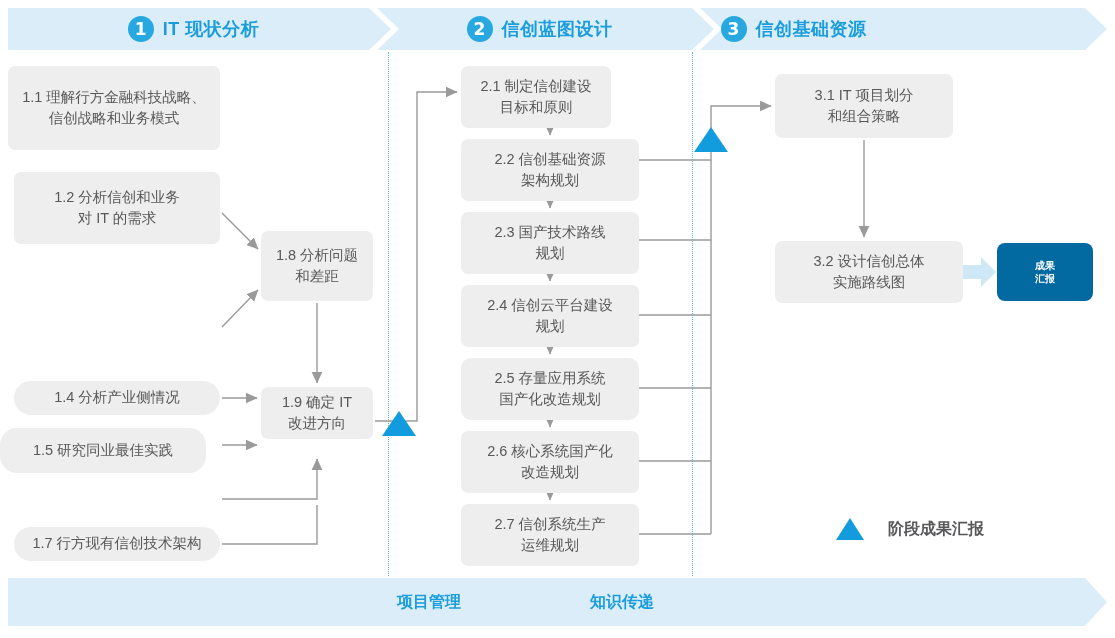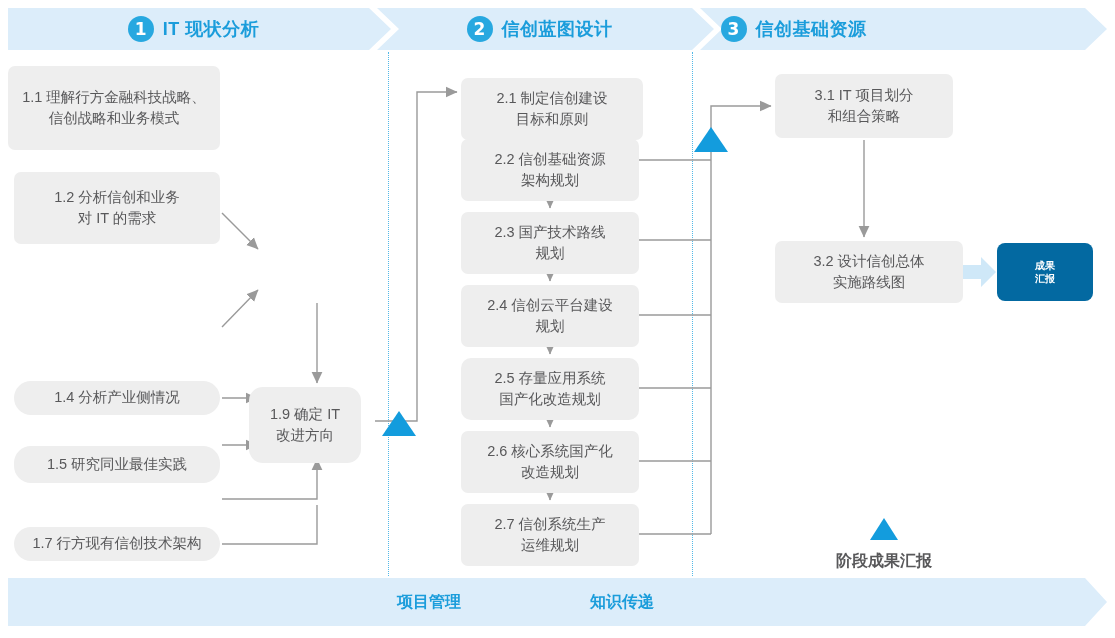--- a/index.html
+++ b/index.html
@@ -87,21 +87,21 @@
     border-bottom:25px solid #139cdd;
   }
   .tri-legend{
     border-left:14px solid transparent;
     border-right:14px solid transparent;
     border-bottom:22px solid #139cdd;
   }
   
   #legend{
     position:absolute;
-    display:flex;align-items:center;gap:11px;flex-direction:column;
+    display:flex;align-items:center;gap:24px;
   }
   #legend-text{
     color:#58585a;font-size:16px;font-weight:bold;white-space:nowrap;
   }
   .footer-label{
     position:absolute;
     color:#1b9ddb;
     font-size:16px;
     font-weight:bold;
     white-space:nowrap;
@@ -199,26 +199,28 @@
   </svg>
 
   <div class="tri" style="left:382px;top:411px;"></div>
   <div class="tri" style="left:694px;top:127px;"></div>
 
   <div class="pbox" style="left:8px;top:66px;width:212px;height:84px;">1.1 理解行方金融科技战略、
 信创战略和业务模式</div>
   <div class="pbox" style="left:14px;top:172px;width:206px;height:72px;">1.2 分析信创和业务
 对 IT 的需求</div>
   <div class="pbox" style="left:14px;top:381px;width:206px;height:34px;border-radius:17px;">1.4 分析产业侧情况</div>
-  <div class="pbox" style="left:14px;top:428px;width:206px;height:37px;border-radius:17px;margin-top:18px;">1.5 研究同业最佳实践</div>
+  <div class="pbox" style="left:0;top:428px;width:206px;height:45px;border-radius:17px;">1.5 研究同业最佳实践</div>
   <div class="pbox" style="left:14px;top:527px;width:206px;height:34px;border-radius:17px;">1.7 行方现有信创技术架构</div>
-  <div class="pbox" style="left:249px;top:387px;width:112px;height:76px;border-radius:14px;">1.9 确定 IT
+  <div class="pbox" style="left:261px;top:231px;width:112px;height:70px;">1.8 分析问题
+和差距</div>
+  <div class="pbox" style="left:261px;top:387px;width:112px;height:52px;">1.9 确定 IT
 改进方向</div>
 
-  <div class="pbox" style="left:461px;top:78px;width:182px;height:62px;">2.1 制定信创建设
+  <div class="pbox" style="left:461px;top:66px;width:150px;height:62px;">2.1 制定信创建设
 目标和原则</div>
   <div class="pbox" style="left:461px;top:139px;width:178px;height:62px;">2.2 信创基础资源
 架构规划</div>
   <div class="pbox" style="left:461px;top:212px;width:178px;height:62px;">2.3 国产技术路线
 规划</div>
   <div class="pbox" style="left:461px;top:285px;width:178px;height:62px;">2.4 信创云平台建设
 规划</div>
   <div class="pbox" style="left:461px;top:358px;width:178px;height:62px;border-radius:10px;">2.5 存量应用系统
 国产化改造规划</div>
   <div class="pbox" style="left:461px;top:431px;width:178px;height:62px;">2.6 核心系统国产化

